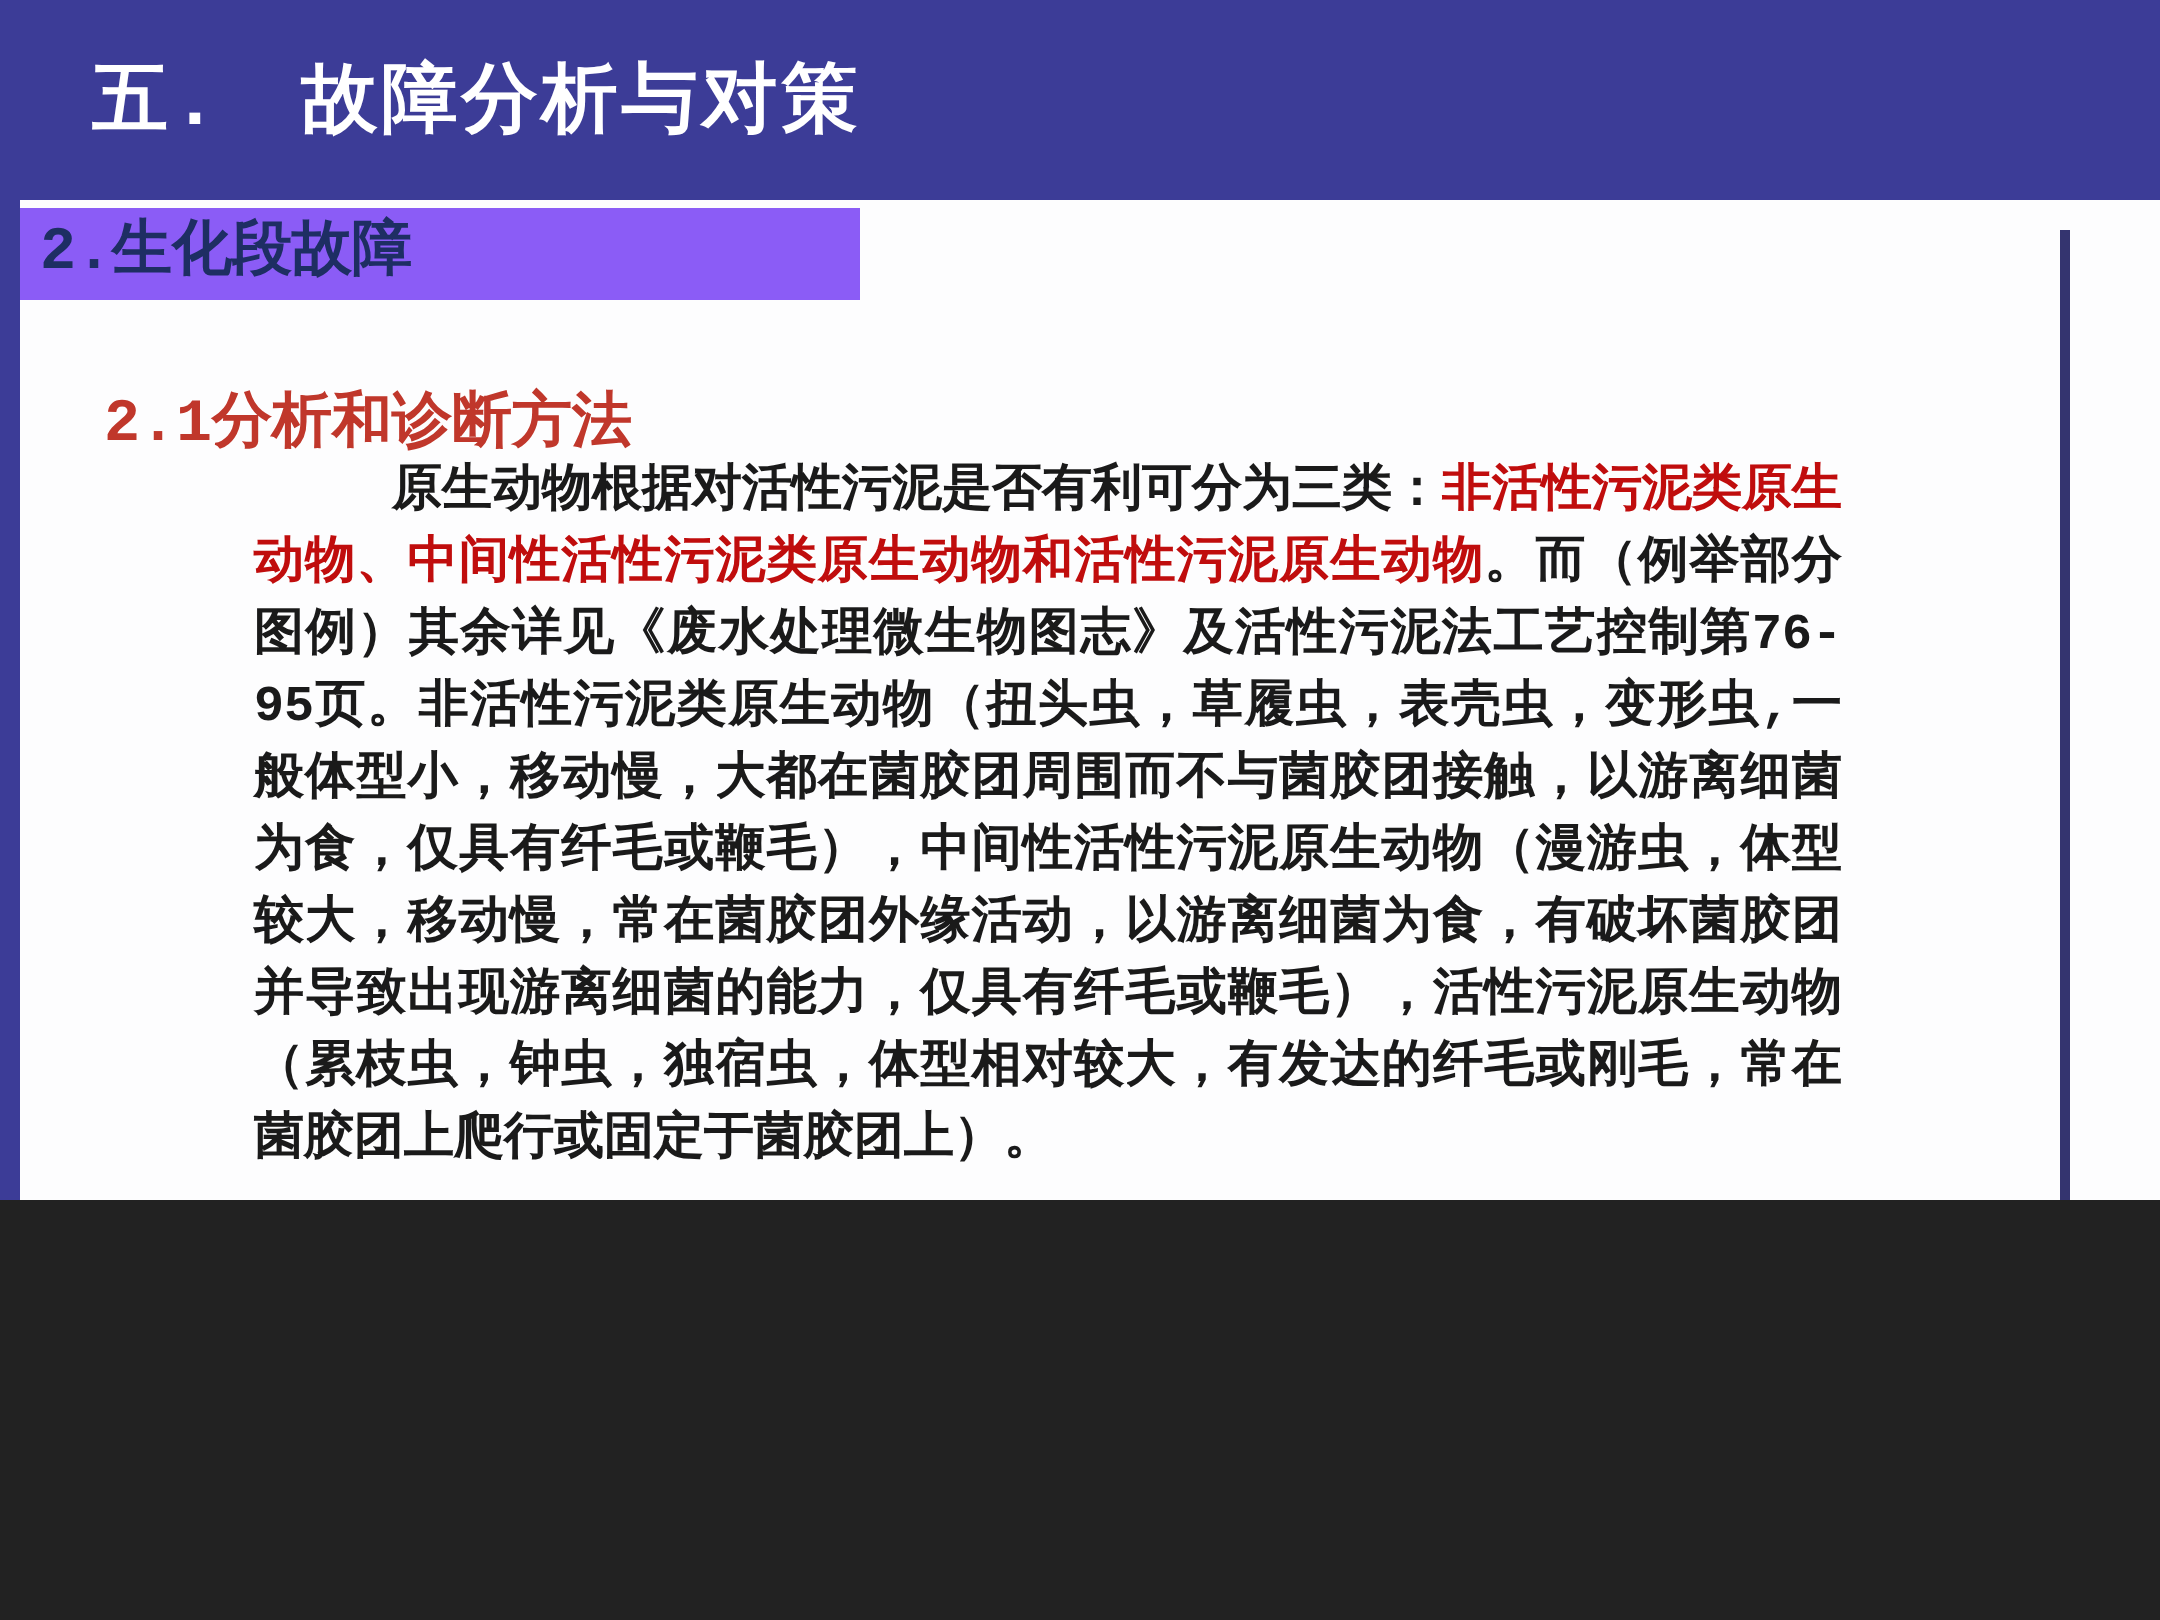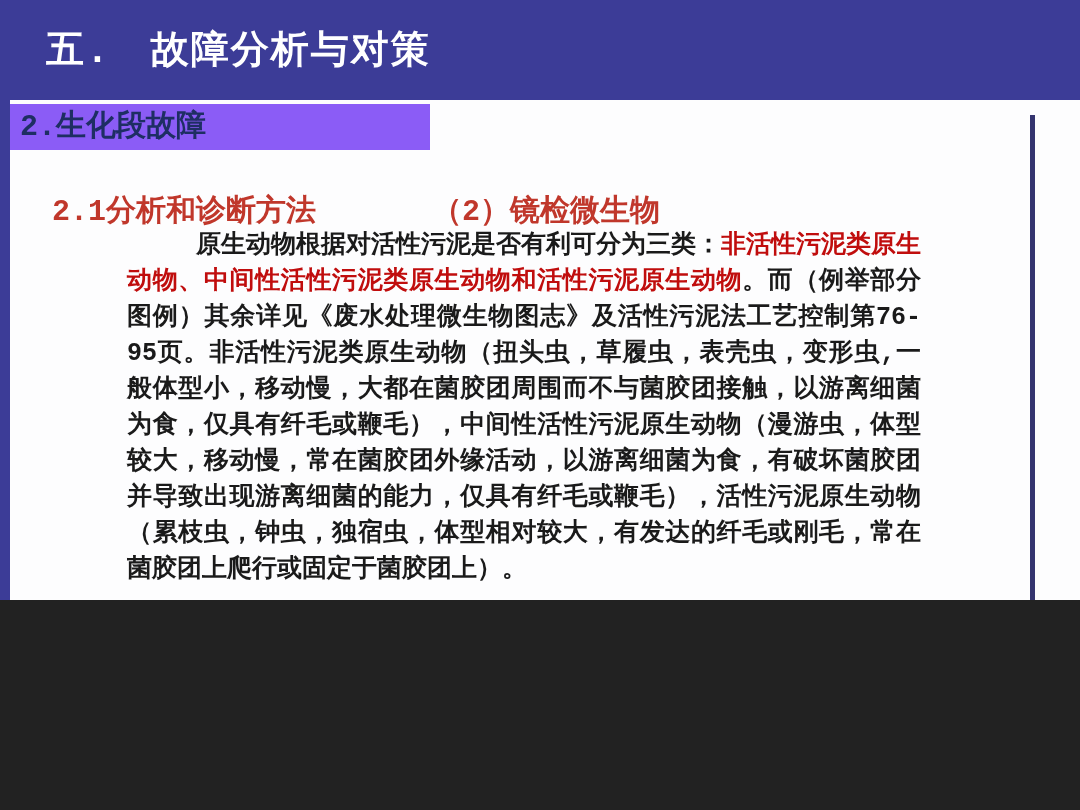--- a/index.html
+++ b/index.html
@@ -88,21 +88,20 @@
 
 <div class="slide">
 
   <div class="page-title">五.　故障分析与对策</div>
 
   <div class="panel"></div>
 
   <div class="banner">2.生化段故障</div>
 
   <div class="subtitle left">2.1分析和诊断方法</div>
-  <div class="subtitle right">（2）镜检微生物</div>
 
   <div class="body-text"><span style="color: rgb(26, 26, 26);">原生动物根据对活性污泥是否有利可分为三类：</span><span style="color: rgb(192, 13, 13);">非活性污泥类原生动物、中间性活性污泥类原生动物和活性污泥原生动物</span><span style="color: rgb(26, 26, 26);">。而（例举部分图例）其余详见《废水处理微生物图志》及活性污泥法工艺控制第76-95页。非活性污泥类原生动物（扭头虫，草履虫，表壳虫，变形虫,一般体型小，移动慢，大都在菌胶团周围而不与菌胶团接触，以游离细菌为食，仅具有纤毛或鞭毛），中间性活性污泥原生动物（漫游虫，体型较大，移动慢，常在菌胶团外缘活动，以游离细菌为食，有破坏菌胶团并导致出现游离细菌的能力，仅具有纤毛或鞭毛），活性污泥原生动物（累枝虫，钟虫，独宿虫，体型相对较大，有发达的纤毛或刚毛，常在菌胶团上爬行或固定于菌胶团上）。</span></div>
 
   <div class="vline"></div>
 
   <div class="footer-bar"></div>
   <div class="copyright">Copyright.  中间性活性污泥原生动物</div>
 
   <div class="logo-box">
     <svg width="76" height="78" viewBox="0 0 100 100">

